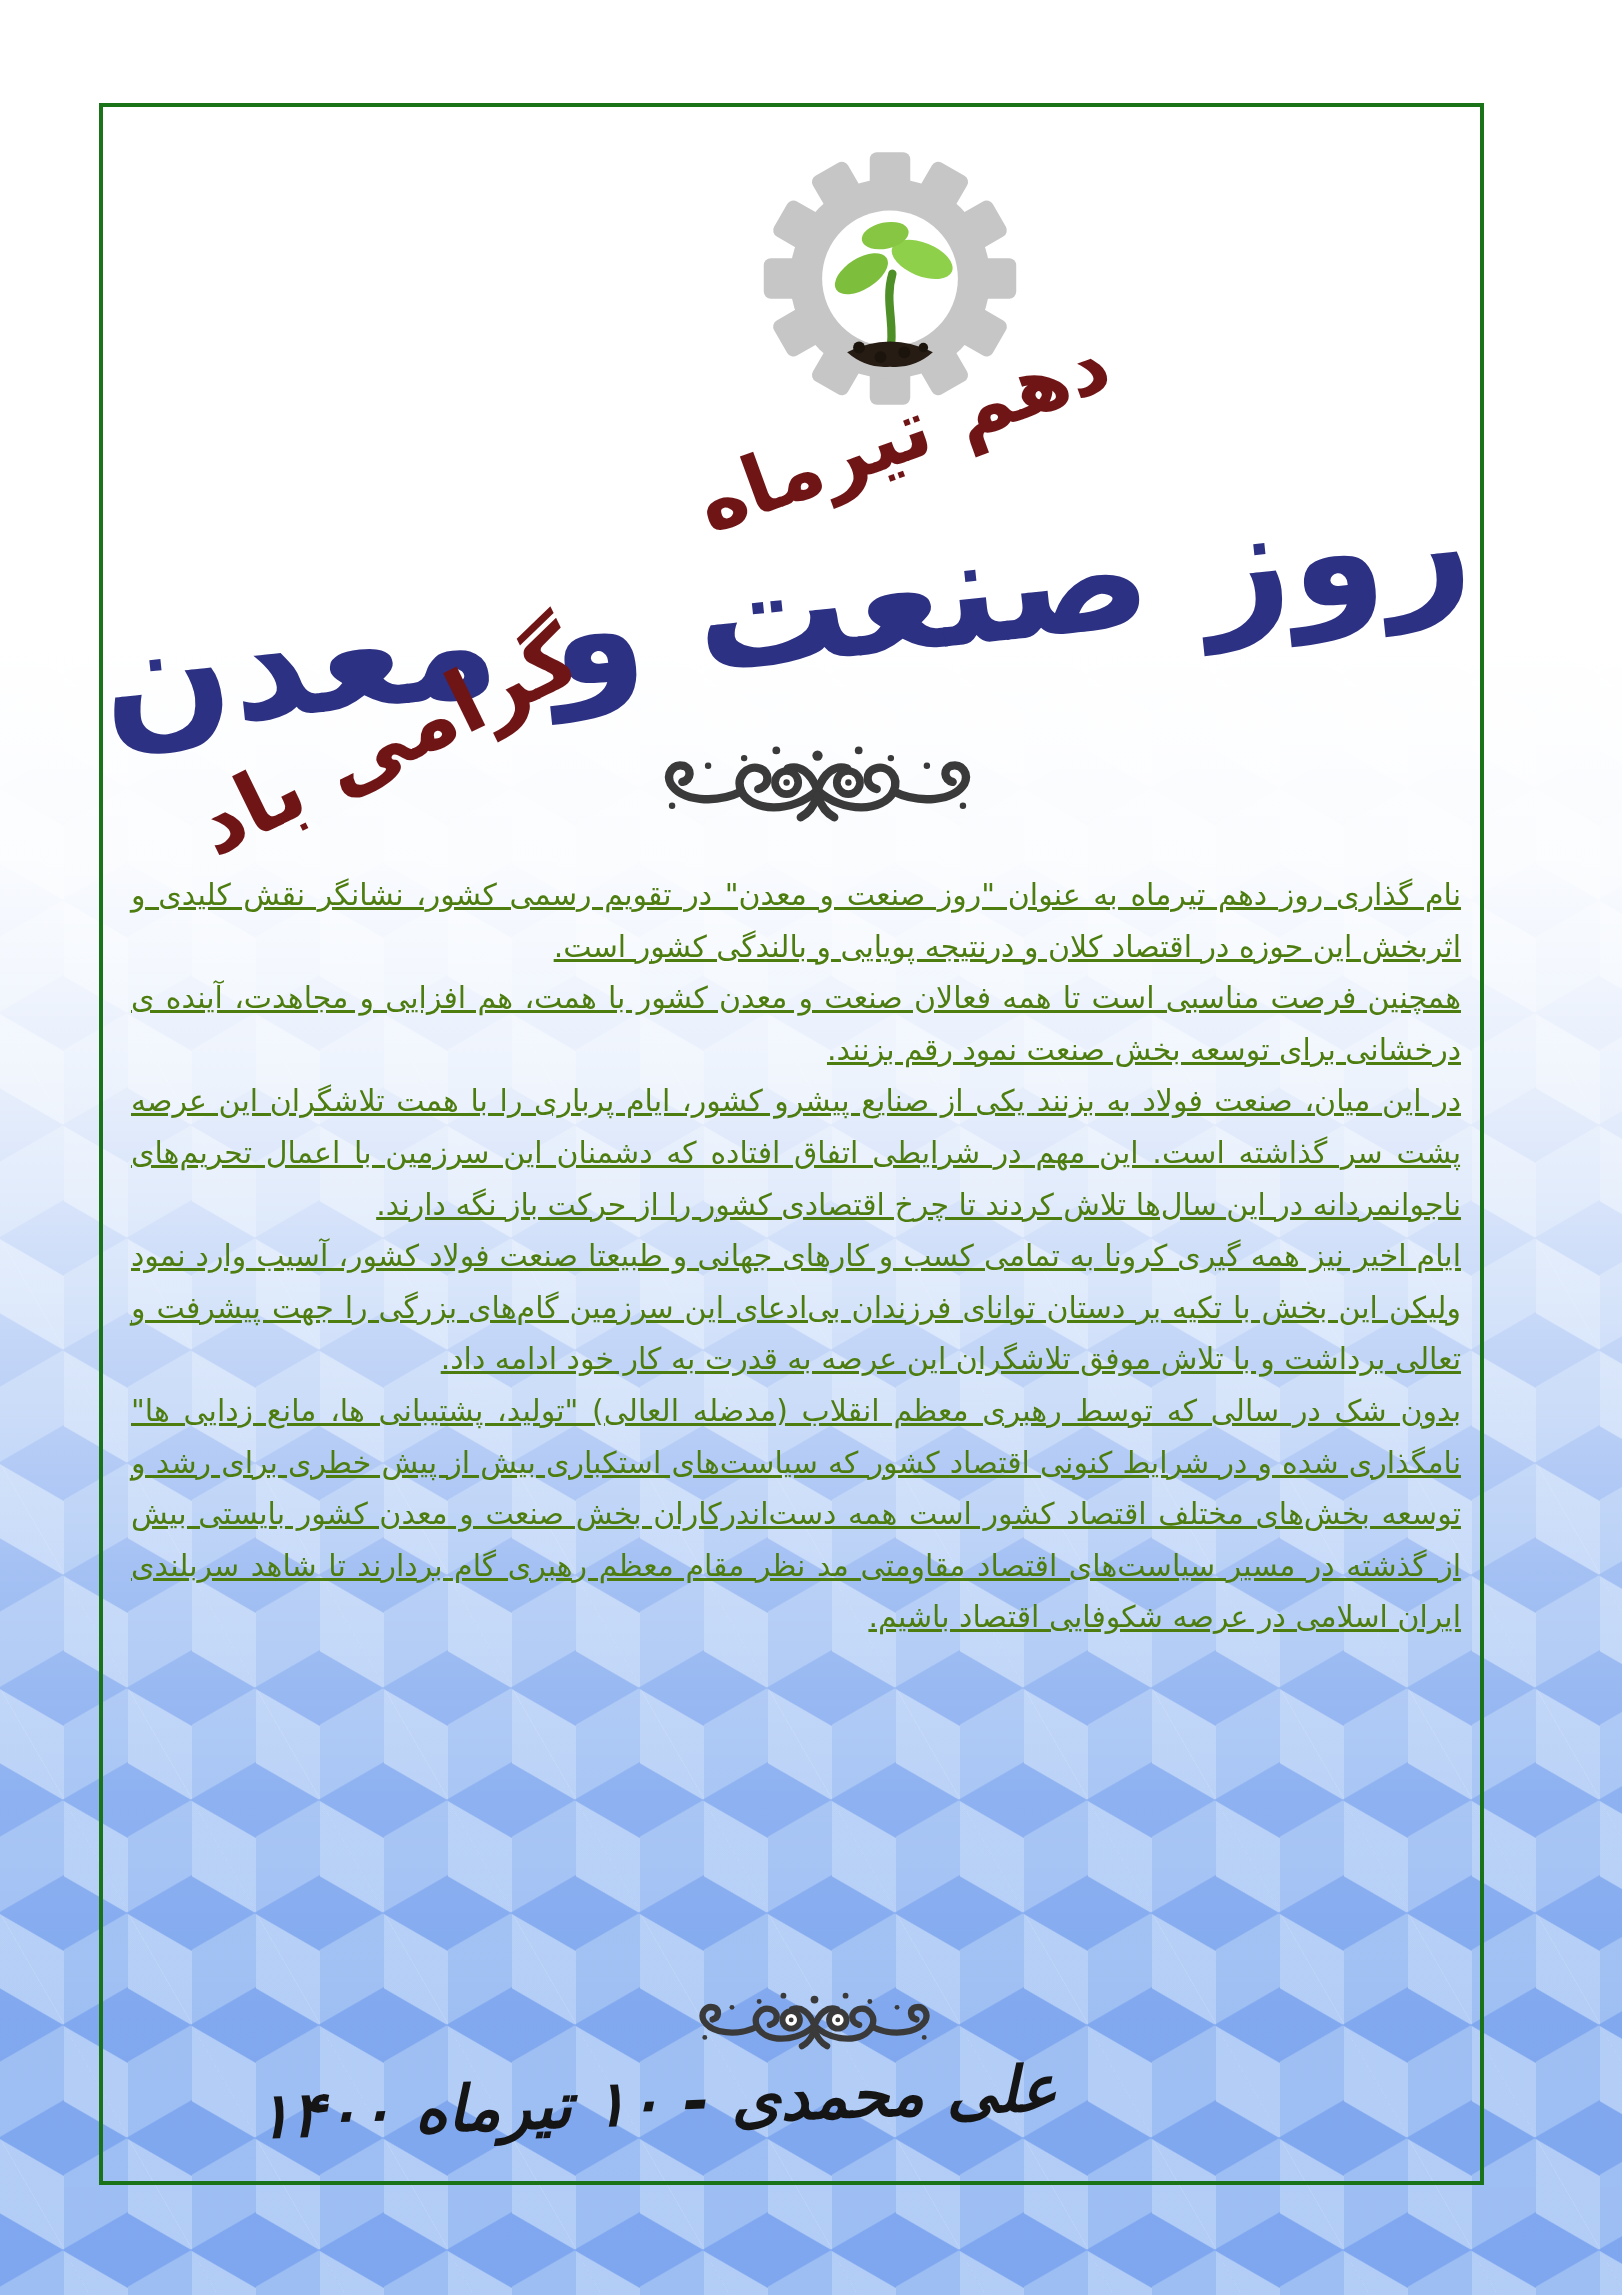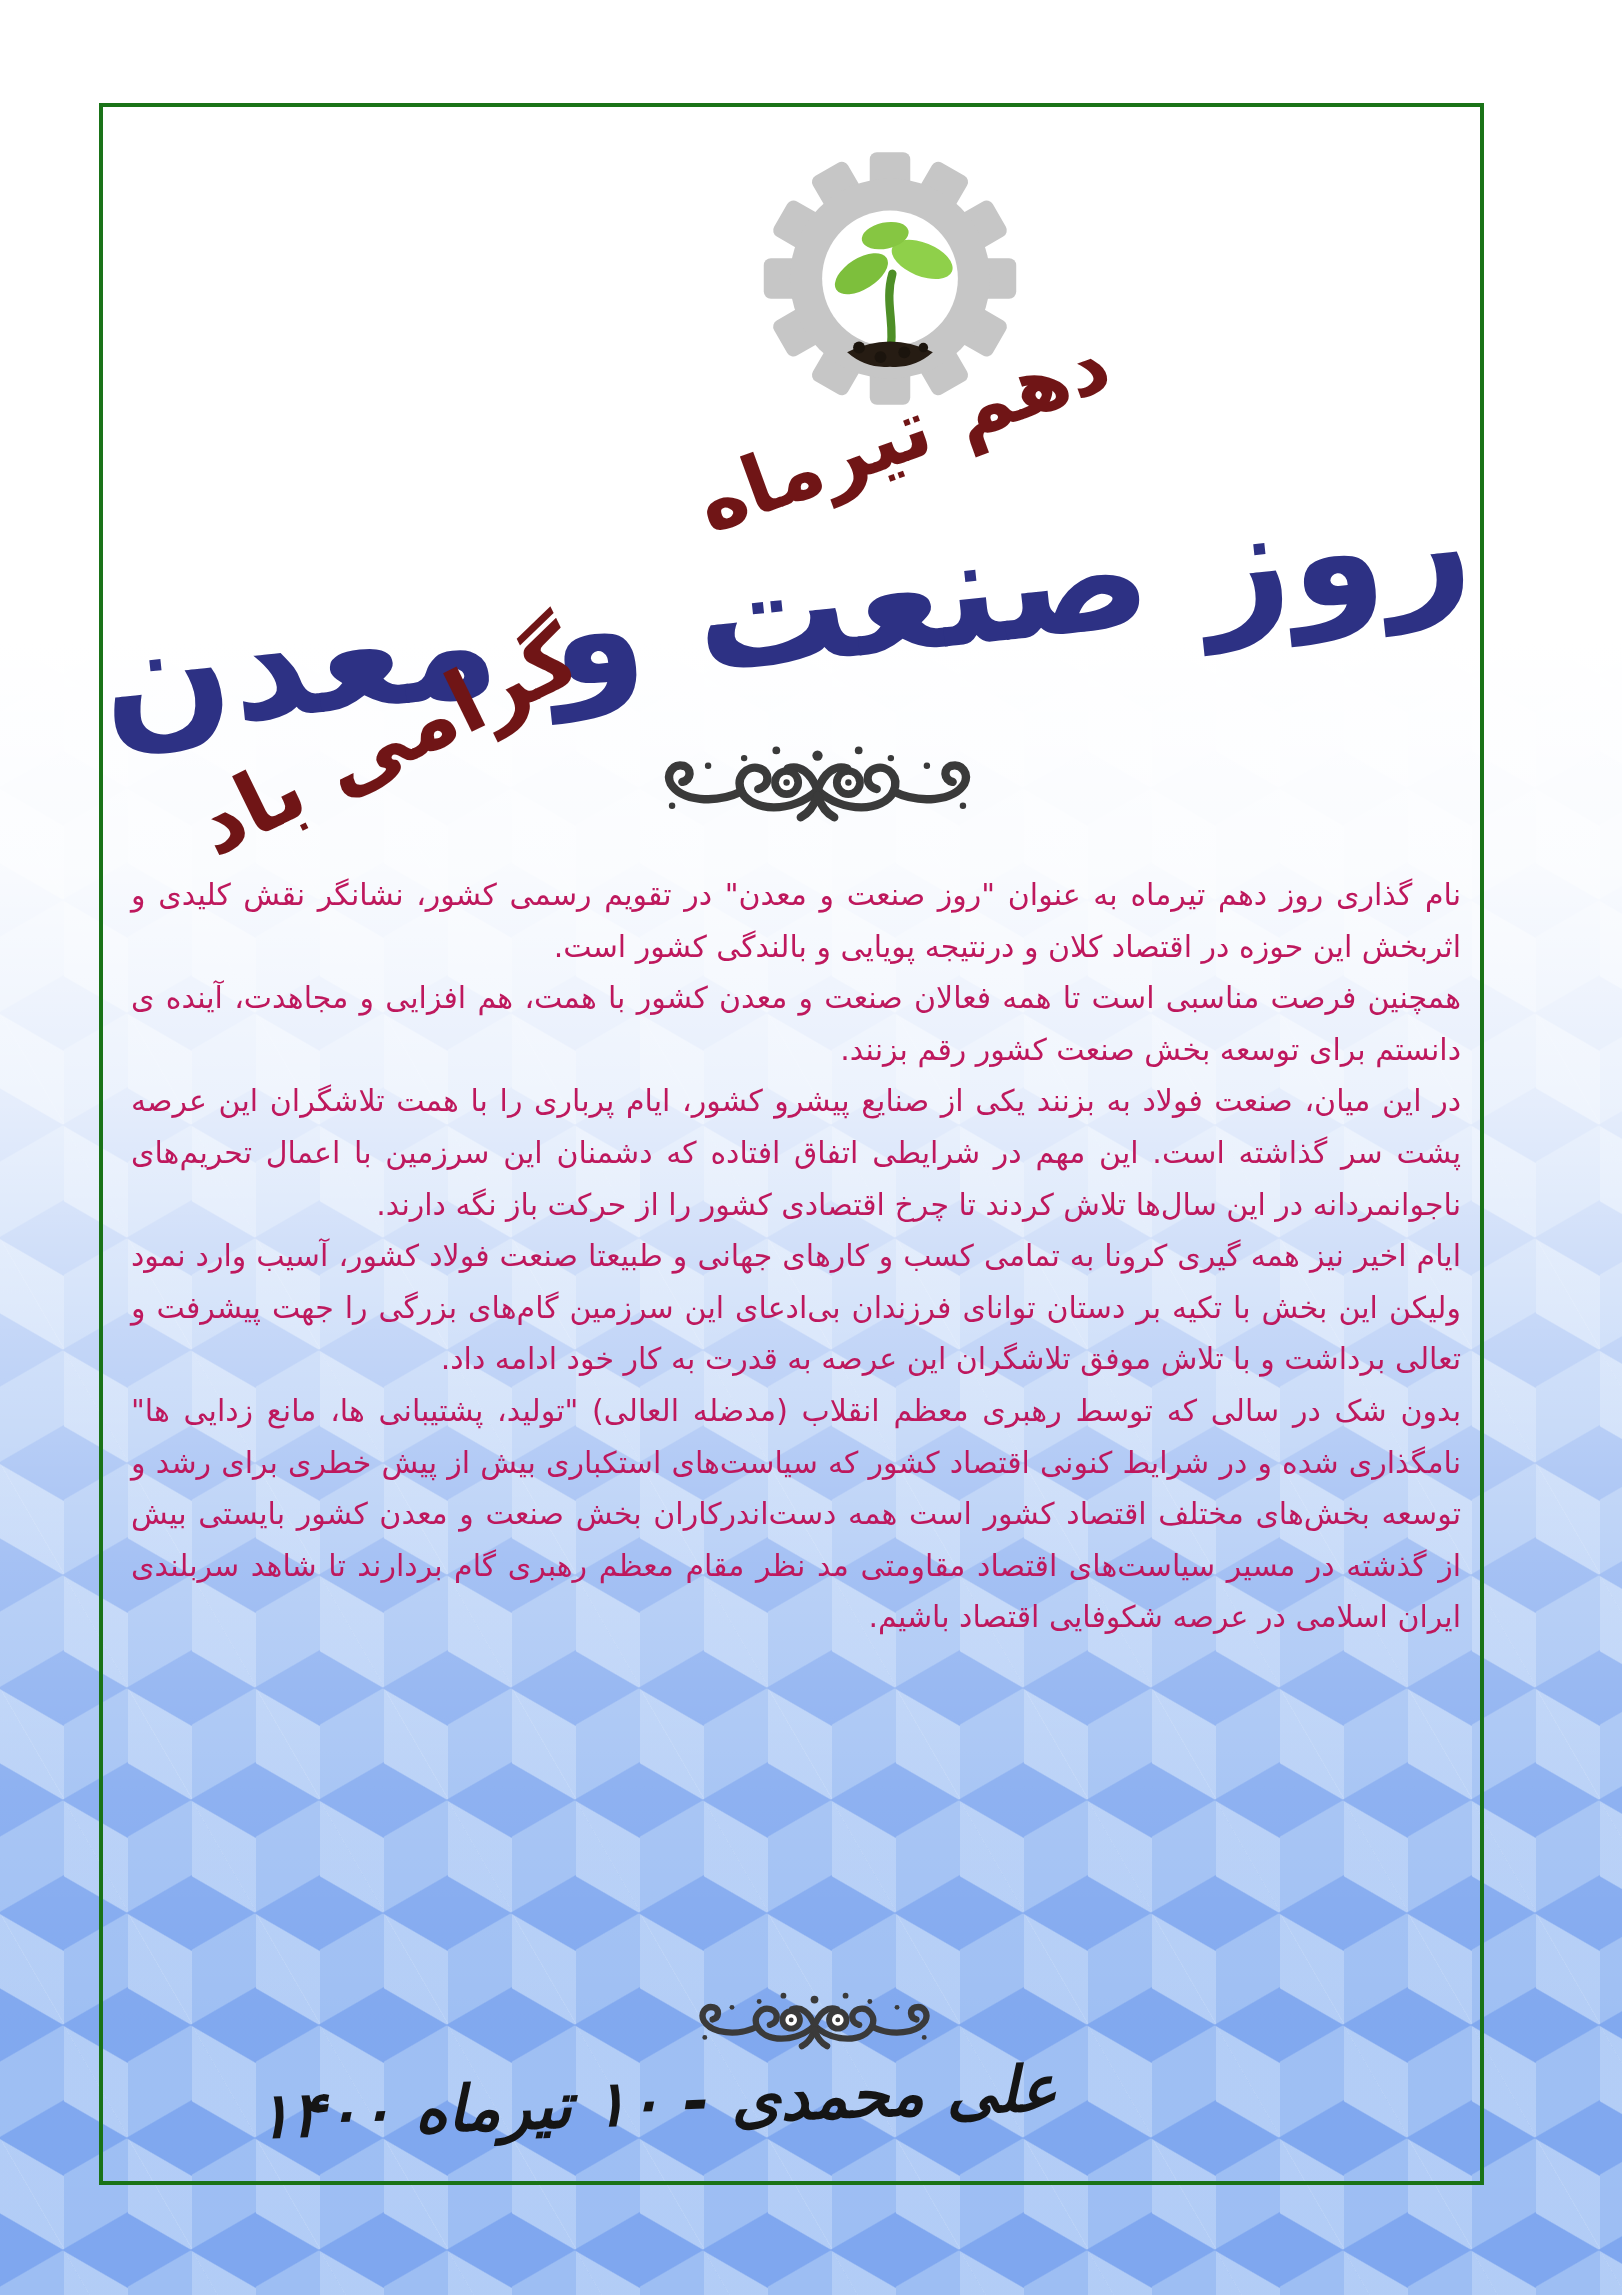--- a/index.html
+++ b/index.html
@@ -68,23 +68,24 @@
     line-height:1;
   }
 
   .divider{position:absolute;}
   .divider-top{left:618px;top:725px;width:399px;height:110px;}
   .divider-bottom{left:664px;top:1977px;width:301px;height:82px;}
 
   .body-text{
     position:absolute;left:131px;top:869px;width:1330px;
     direction:rtl;
-    color:#be185d;
+    color:#4d7c0f;
     font-size:30px;line-height:1.72;
     text-align:justify;
+    text-decoration:underline;
   }
   .body-text p{margin:0;padding:0;}
   .para-center{text-align:center;}
 
   .signature{
     position:absolute;left:599px;top:2060px;width:458px;
     direction:rtl;text-align:center;white-space:nowrap;
     font-size:63px;font-weight:bold;font-style:italic;color:#151515;
     transform:rotate(-2deg);
   }
@@ -159,21 +160,21 @@
           <circle cx="424" cy="46" r="5"></circle>
         <circle cx="140" cy="58" r="5"></circle>
           <circle cx="480" cy="58" r="5"></circle>
         <circle cx="84" cy="120" r="5"></circle>
           <circle cx="536" cy="120" r="5"></circle>
       </g>
     </svg>
 
     <main class="body-text" dir="rtl">
       <p>نام گذاری روز دهم تیرماه به عنوان "روز صنعت و معدن" در تقویم رسمی کشور، نشانگر نقش کلیدی و اثربخش این حوزه در اقتصاد کلان و درنتیجه پویایی و بالندگی کشور است.</p>
-      <p>همچنین فرصت مناسبی است تا همه فعالان صنعت و معدن کشور با همت، هم افزایی و مجاهدت، آینده ی دانستم برای توسعه بخش صنعت کشور رقم بزنند.</p>
+      <p>همچنین فرصت مناسبی است تا همه فعالان صنعت و معدن کشور با همت، هم افزایی و مجاهدت، آینده ی درخشانی برای توسعه بخش صنعت نمود رقم بزنند.</p>
       <p>در این میان، صنعت فولاد به بزنند یکی از صنایع پیشرو کشور، ایام پرباری را با همت تلاشگران این عرصه پشت سر گذاشته است. این مهم در شرایطی اتفاق افتاده که دشمنان این سرزمین با اعمال تحریم‌های ناجوانمردانه در این سال‌ها تلاش کردند تا چرخ اقتصادی کشور را از حرکت باز نگه دارند.</p>
       <p>ایام اخیر نیز همه گیری کرونا به تمامی کسب و کارهای جهانی و طبیعتا صنعت فولاد کشور، آسیب وارد نمود ولیکن این بخش با تکیه بر دستان توانای فرزندان بی‌ادعای این سرزمین گام‌های بزرگی را جهت پیشرفت و تعالی برداشت و با تلاش موفق تلاشگران این عرصه به قدرت به کار خود ادامه داد.</p>
       <p>بدون شک در سالی که توسط رهبری معظم انقلاب (مدضله العالی) "تولید، پشتیبانی ها، مانع زدایی ها" نامگذاری شده و در شرایط کنونی اقتصاد کشور که سیاست‌های استکباری بیش از پیش خطری برای رشد و توسعه بخش‌های مختلف اقتصاد کشور است همه دست‌اندرکاران بخش صنعت و معدن کشور بایستی بیش از گذشته در مسیر سیاست‌های اقتصاد مقاومتی مد نظر مقام معظم رهبری گام بردارند تا شاهد سربلندی ایران اسلامی در عرصه شکوفایی اقتصاد باشیم.</p>
     </main>
 
     <svg class="divider divider-bottom" viewBox="0 0 620 160" preserveAspectRatio="xMidYMid meet">
       <g fill="none" stroke="#3a3a3a" stroke-width="13" stroke-linecap="round">
         <path d="M310 96 C 350 132, 412 130, 428 98 C 438 76, 420 56, 400 62 C 383 67, 384 90, 402 94"></path>
         <path d="M310 96 C 270 132, 208 130, 192 98 C 182 76, 200 56, 220 62 C 237 67, 236 90, 218 94"></path>
         <path d="M428 98 C 470 118, 522 112, 538 86 C 546 70, 534 54, 518 58 C 505 62, 506 80, 520 83"></path>

